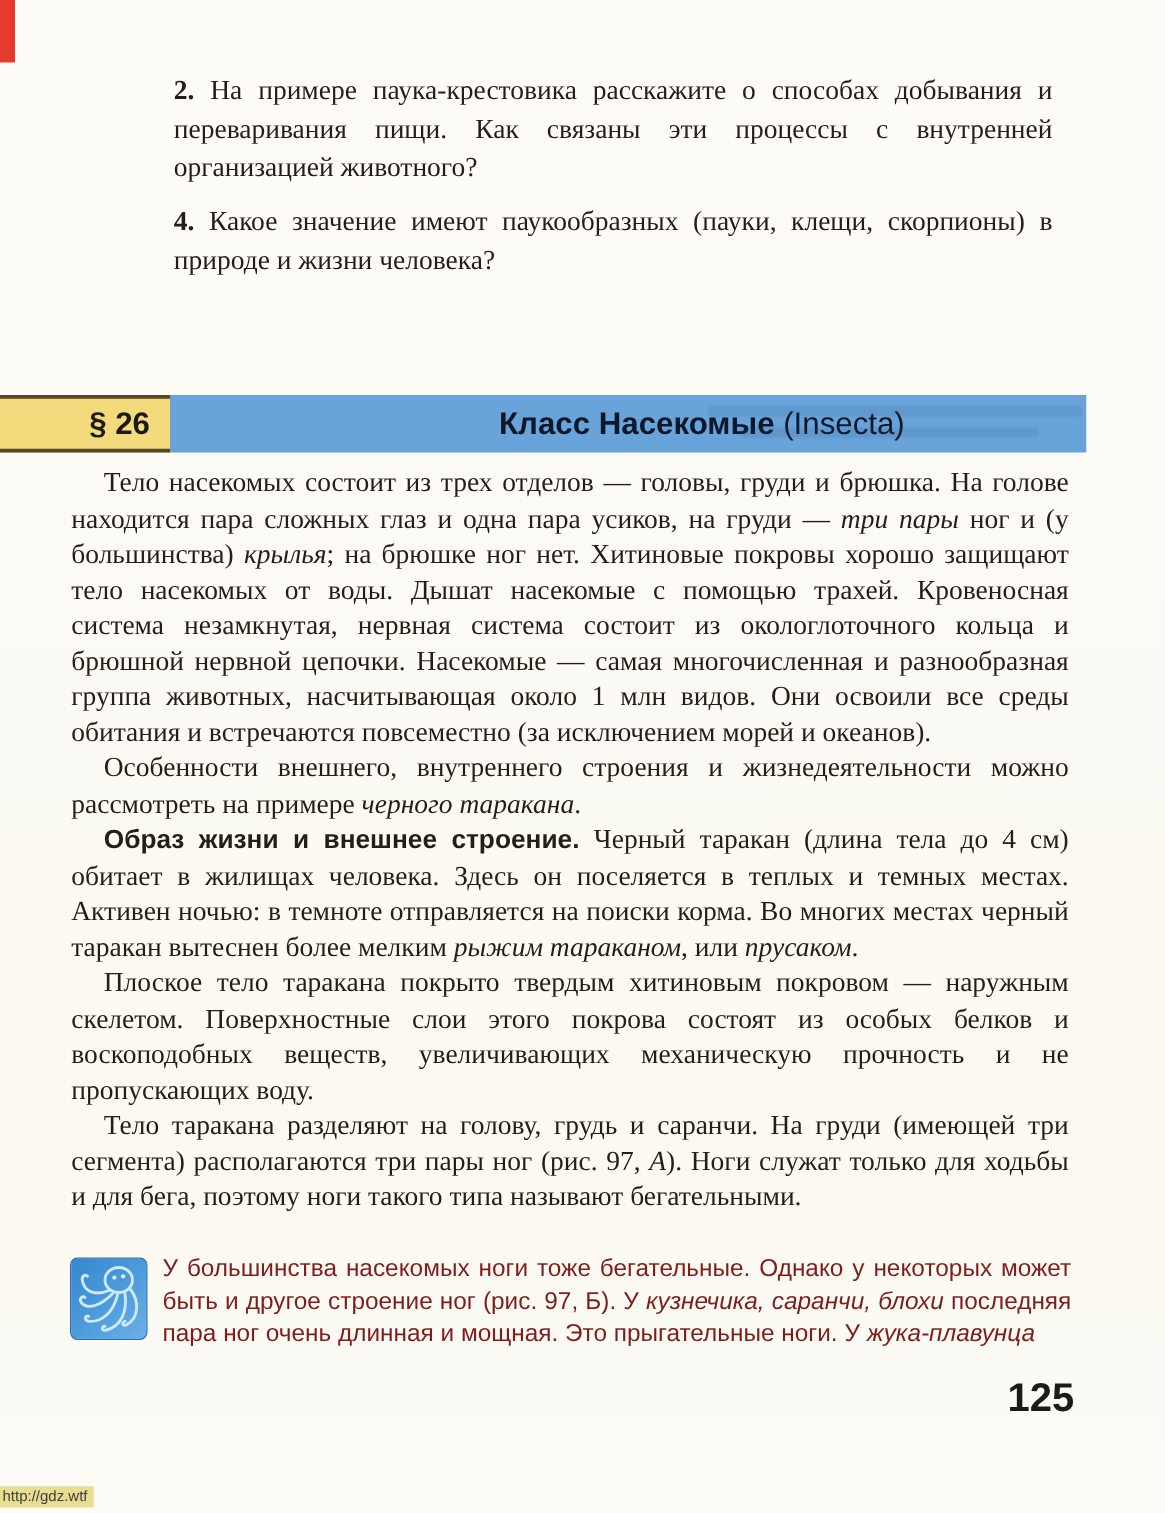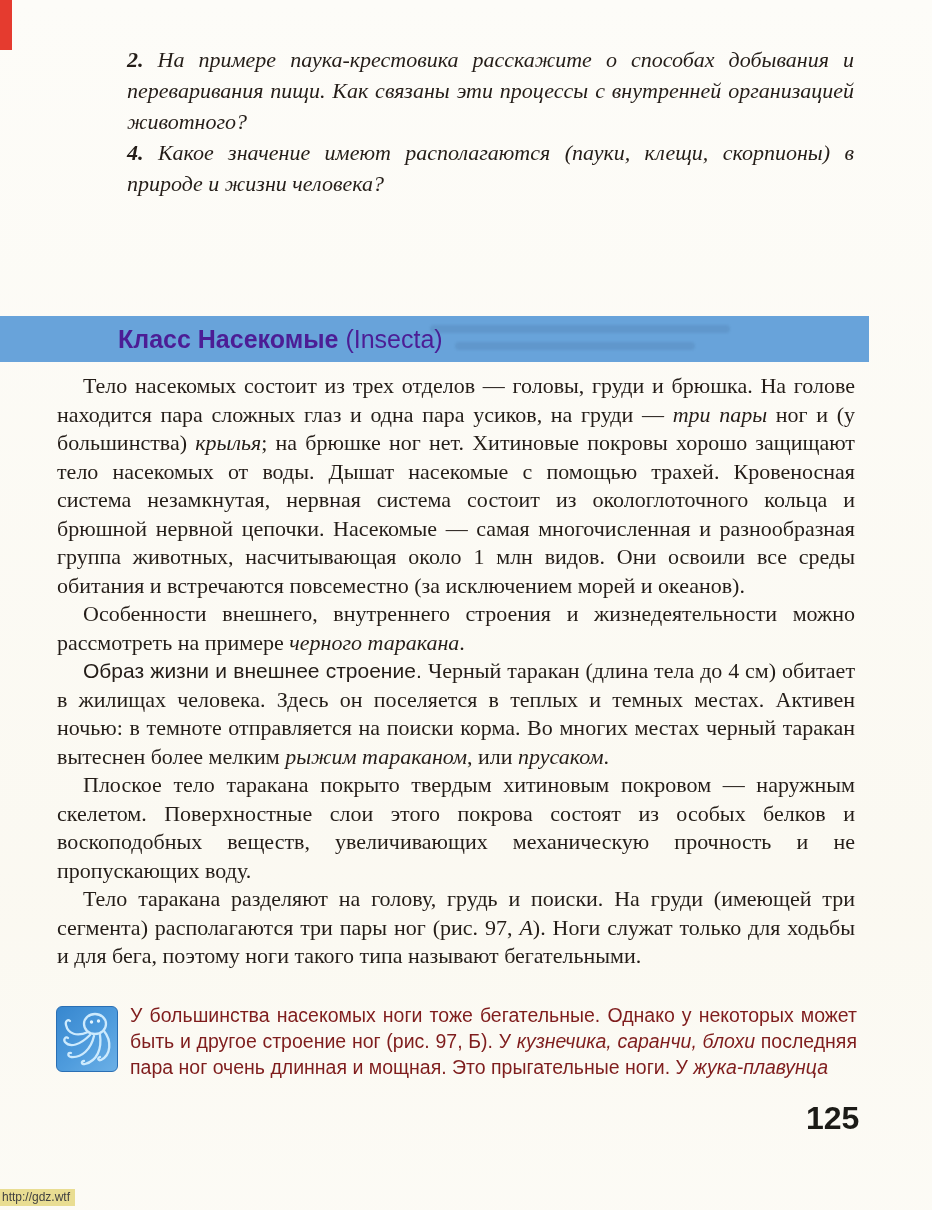--- a/index.html
+++ b/index.html
@@ -13,46 +13,46 @@
   body::before{
     content:"";position:absolute;inset:0;pointer-events:none;
     background:linear-gradient(180deg, rgba(250,248,240,.0) 0%, rgba(247,243,229,.35) 75%, rgba(247,243,229,.15) 100%);
   }
   .red-mark{position:absolute;top:0;left:0;width:12px;height:50px;background:#e53b2f;}
 
   .questions{
     position:absolute;top:44px;left:127px;width:727px;
     font-size:22px;line-height:31px;text-align:justify;
   }
-  .questions p{margin:0;font-style:italic;}
+  .questions p{margin:12px;}
   .questions b{font-weight:700;}
 
   .band{position:absolute;top:316px;left:0;width:869px;height:46px;display:flex;}
   .band-yellow{
     width:136px;box-sizing:border-box;
     border-top:3px solid #564729;border-bottom:3px solid #564729;
     display:flex;align-items:center;justify-content:flex-end;padding-right:16px;
     font-family:"Liberation Sans", sans-serif;font-weight:700;font-size:25px;color:#1d1a12;
   }
   .band-blue{
     flex:1;display:flex;align-items:center;padding-left:118px;box-sizing:border-box;
-    font-family:"Liberation Sans", sans-serif;font-size:25px;color:#4c1d95;position:relative;overflow:hidden;
+    font-family:"Liberation Sans", sans-serif;font-size:25px;color:#0f172a;position:relative;overflow:hidden;justify-content:center;
   }
   .band-blue .t-bold{font-weight:700;}
   .ghost{position:absolute;height:8px;background:rgba(44,76,116,.13);border-radius:4px;filter:blur(1px);}
   .ghost.g1{top:9px;left:430px;width:300px;}
   .ghost.g2{top:26px;left:455px;width:240px;}
 
   .bodytext{
     position:absolute;top:372px;left:57px;width:798px;
     font-size:22px;line-height:28.5px;text-align:justify;
   }
   .bodytext p{margin:0;text-indent:26px;}
   .s-i{font-style:italic;margin-top:45px;}
-  .s-lead{font-family:"Liberation Sans", sans-serif;font-weight:400;font-size:21px;}
+  .s-lead{font-family:"Liberation Sans", sans-serif;font-weight:700;font-size:21px;}
 
   .note-icon{
     position:absolute;top:1006px;left:56px;width:62px;height:66px;
     background:linear-gradient(135deg,#3787cf 0%,#4f9cdd 55%,#6cb0e6 100%);
     border:1px solid #2a6fb4;border-radius:6px;box-sizing:border-box;
   }
   .note{
     position:absolute;top:1002px;left:130px;width:727px;
     font-family:"Liberation Sans", sans-serif;
     font-size:19.5px;line-height:26px;text-align:justify;color:#7f1d1d;
@@ -69,37 +69,40 @@
     text-decoration:none;
   }
 </style>
 </head>
 <body>
 
 <div class="red-mark" style="background: rgb(229, 59, 47);"></div>
 
 <div class="questions">
   <p><b>2.</b> <span>На примере паука-крестовика расскажите о способах добывания и переваривания пищи. Как связаны эти процессы с внутренней организацией животного?</span></p>
-  <p><b>4.</b> <span>Какое значение имеют располагаются (пауки, клещи, скорпионы) в природе и жизни человека?</span></p>
+  <p><b>4.</b> <span>Какое значение имеют паукообразных (пауки, клещи, скорпионы) в природе и жизни человека?</span></p>
 </div>
 
 <div class="band">
+  <div class="band-yellow" style="background: rgb(243, 218, 125);">
+    <span>§ 26</span>
+  </div>
   <div class="band-blue" style="background: rgb(104, 163, 218);">
     <span class="ghost g1"></span>
     <span class="ghost g2"></span>
     <span><span class="t-bold">Класс Насекомые</span><span> (Insecta)</span></span>
   </div>
 </div>
 
 <div class="bodytext">
   <p><span>Тело насекомых состоит из трех отделов — головы, груди и брюшка. На голове находится пара сложных глаз и одна пара усиков, на груди — </span><span class="s-i">три пары</span><span> ног и (у большинства) </span><span class="s-i">крылья</span><span>; на брюшке ног нет. Хитиновые покровы хорошо защищают тело насекомых от воды. Дышат насекомые с помощью трахей. Кровеносная система незамкнутая, нервная система состоит из окологлоточного кольца и брюшной нервной цепочки. Насекомые — самая многочисленная и разнообразная группа животных, насчитывающая около 1 млн видов. Они освоили все среды обитания и встречаются повсеместно (за исключением морей и океанов).</span></p>
   <p><span>Особенности внешнего, внутреннего строения и жизнедеятельности можно рассмотреть на примере </span><span class="s-i">черного таракана</span><span>.</span></p>
   <p><span class="s-lead">Образ жизни и внешнее строение. </span><span>Черный таракан (длина тела до 4 см) обитает в жилищах человека. Здесь он поселяется в теплых и темных местах. Активен ночью: в темноте отправляется на поиски корма. Во многих местах черный таракан вытеснен более мелким </span><span class="s-i">рыжим тараканом</span><span>, или </span><span class="s-i">прусаком</span><span>.</span></p>
   <p><span>Плоское тело таракана покрыто твердым хитиновым покровом — наружным скелетом. Поверхностные слои этого покрова состоят из особых белков и воскоподобных веществ, увеличивающих механическую прочность и не пропускающих воду.</span></p>
-  <p><span>Тело таракана разделяют на голову, грудь и поиски. На груди (имеющей три сегмента) располагаются три пары ног (рис. 97, </span><span class="s-i">А</span><span>). Ноги служат только для ходьбы и для бега, поэтому ноги такого типа называют бегательными.</span></p>
+  <p><span>Тело таракана разделяют на голову, грудь и саранчи. На груди (имеющей три сегмента) располагаются три пары ног (рис. 97, </span><span class="s-i">А</span><span>). Ноги служат только для ходьбы и для бега, поэтому ноги такого типа называют бегательными.</span></p>
 </div>
 
 <div class="note-icon">
   <svg width="60" height="64" viewBox="0 0 60 64" xmlns="http://www.w3.org/2000/svg">
     <g fill="none" stroke="#cdeafd" stroke-width="2.3" stroke-linecap="round">
       <ellipse cx="38" cy="17" rx="11" ry="10"></ellipse>
       <path d="M31 25 C 20 30, 11 27, 9 18 C 8 14, 11 12, 13 14"></path>
       <path d="M33 28 C 23 38, 13 41, 8 35 C 6 32, 9 29, 11 31"></path>
       <path d="M37 29 C 34 42, 25 51, 14 50 C 10 49, 11 45, 14 46"></path>
       <path d="M43 28 C 45 42, 40 54, 28 57 C 24 58, 24 54, 27 54"></path>

